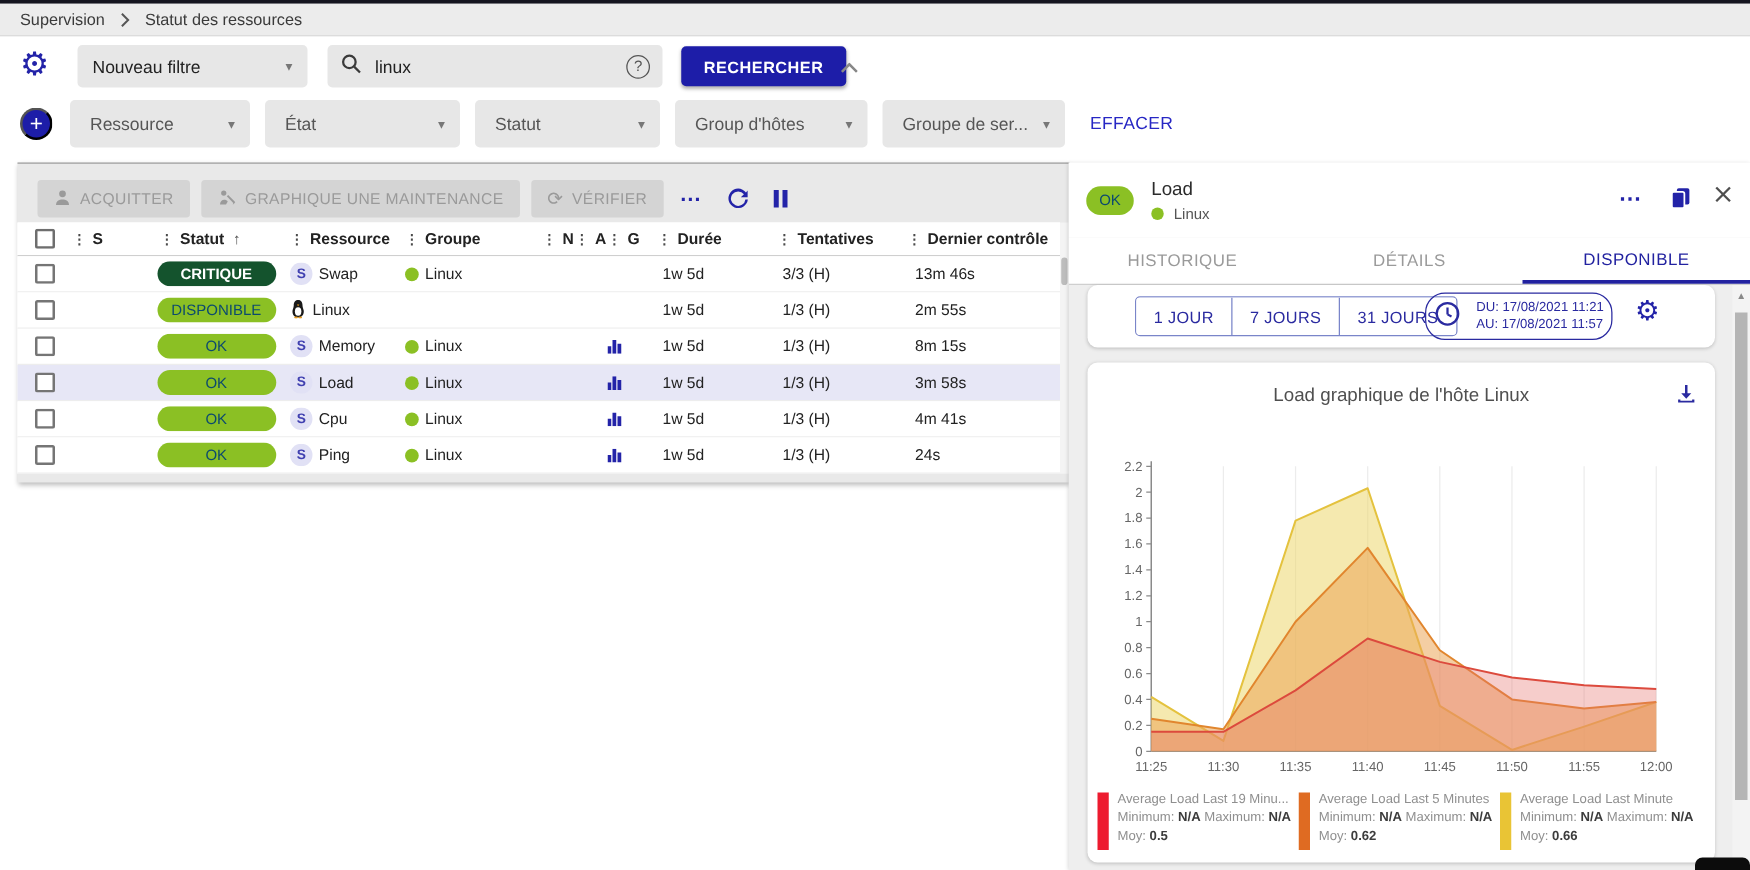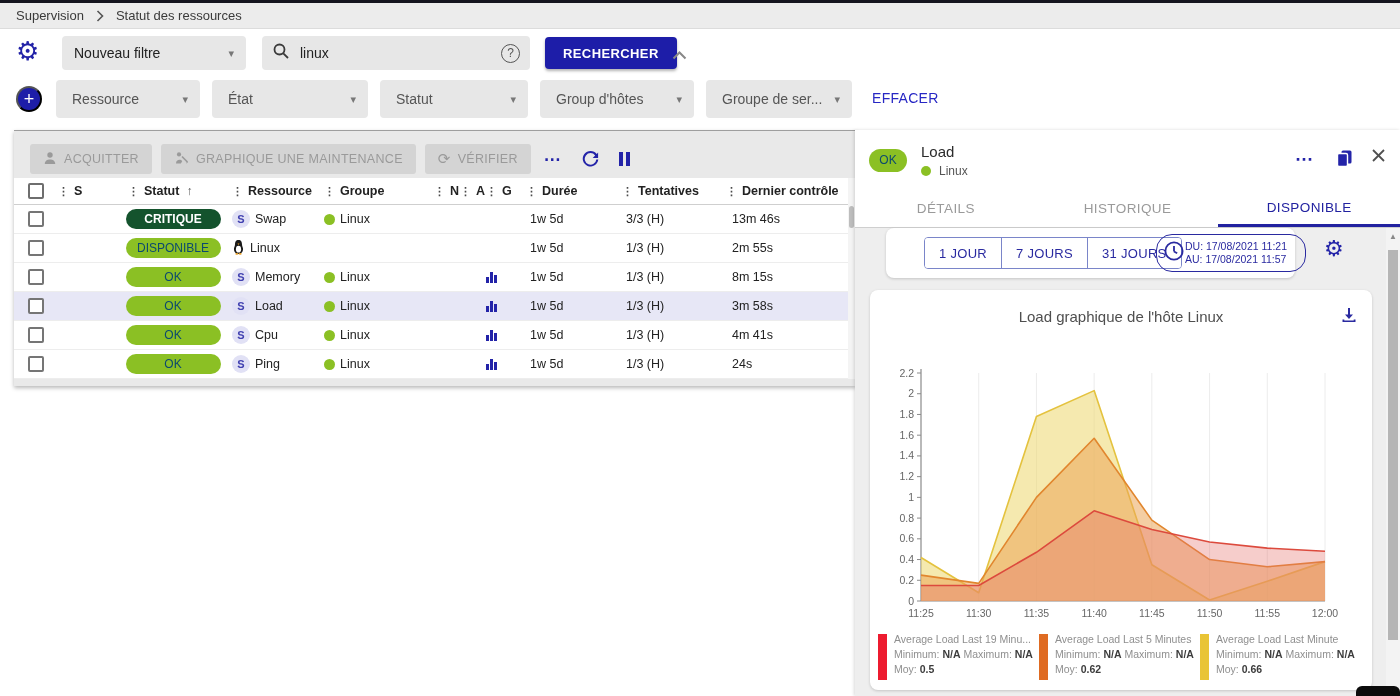--- a/index.html
+++ b/index.html
@@ -71,25 +71,25 @@
   .ptitle .gdot{width:10px;height:10px}
   .phead-ic{position:absolute;top:18px;background:none;border:none}
   .ic-more{left:440px;color:#2323a8;font-size:18px;font-weight:bold}
   .ic-copy{left:480px}
   .ic-close{left:516px}
   .ptabs{position:absolute;left:0;top:60px;width:100%;height:38px;background:#fff;border-bottom:1px solid #cfcfcf;display:flex}
   .ptab{flex:1;display:flex;align-items:center;justify-content:center;font-size:13.5px;letter-spacing:.4px;color:#9a9a9a;background:none;border:none;font-family:"Liberation Sans",sans-serif}
   .ptab.active{color:#2222a0;border-bottom:3px solid #2222a0}
   .pbody{position:absolute;left:0;top:98px;width:100%;height:468px}
   .card{position:absolute;background:#fff;border-radius:8px;box-shadow:0 1px 3px rgba(0,0,0,.18)}
-  .card-range{left:31px;top:0;width:409px;height:50px}
+  .card-range{left:15px;top:0;width:502px;height:50px}
   .rangegrp{position:absolute;left:38px;top:9px;height:32px;display:flex;border:1px solid #7a85c9;border-radius:4px;overflow:hidden}
   .rbtn{background:#fff;border:none;border-left:1px solid #7a85c9;color:#2a2aa0;font-size:13px;padding:0 14px;letter-spacing:.3px;font-family:"Liberation Sans",sans-serif}
   .rbtn:first-child{border-left:none}
-  .periodbox{position:absolute;left:270px;top:6px;width:150px;height:38px;border:1px solid #2a2aa0;border-radius:16px;display:flex;align-items:center;gap:0;padding:0 6px}
+  .periodbox{position:absolute;left:270px;top:6px;width:150px;height:38px;border:1px solid #2a2aa0;border-radius:16px;display:flex;align-items:center;gap:12px;padding:0 6px}
   .periodbox .plines{font-size:10.5px;color:#2a2aa0;line-height:13px;white-space:nowrap}
   .gear-small{position:absolute;left:438px;top:10px;font-size:22px;color:#2323a8;line-height:1;background:none;border:none}
   .card-chart{left:15px;top:62px;width:502px;height:400px}
   .chart-title{position:absolute;left:0;top:18px;width:100%;text-align:center;font-size:15px;color:#4f4f4f}
   .dl-btn{position:absolute;right:14px;top:16px;background:none;border:none}
   #chart-svg{position:absolute;left:15px;top:73px}
   #chart-svg text{font-family:"Liberation Sans",sans-serif;font-size:10.5px;fill:#666}
   .legend{position:absolute;left:8px;top:342px;display:flex}
   .lg{display:flex;gap:7px;width:161px}
   .lg .bar{width:9px;height:46px;flex:none;margin-top:2px}
@@ -432,22 +432,22 @@
             <rect x="6.5" y="2.5" width="10" height="13" rx="1.5" fill="#2323a8"></rect>
             <rect x="2.5" y="5.5" width="10" height="13" rx="1.5" fill="#2323a8" stroke="#fff" stroke-width="1.4"></rect>
           </svg></button>
       <button class="phead-ic ic-close"><svg width="15" height="15" viewBox="0 0 15 15">
             <line x1="2" y1="2" x2="13" y2="13" stroke="#4f4f4f" stroke-width="1.8"></line>
             <line x1="13" y1="2" x2="2" y2="13" stroke="#4f4f4f" stroke-width="1.8"></line>
           </svg></button>
     </div>
 
     <div class="ptabs">
+      <button class="ptab">HISTORIQUE</button>
       <button class="ptab">DÉTAILS</button>
-      <button class="ptab">HISTORIQUE</button>
       <button class="ptab active">DISPONIBLE</button>
     </div>
 
     <div class="pbody">
       <div class="card card-range">
         <div class="rangegrp">
           <button class="rbtn">1 JOUR</button>
           <button class="rbtn">7 JOURS</button>
           <button class="rbtn">31 JOURS</button>
         </div>

